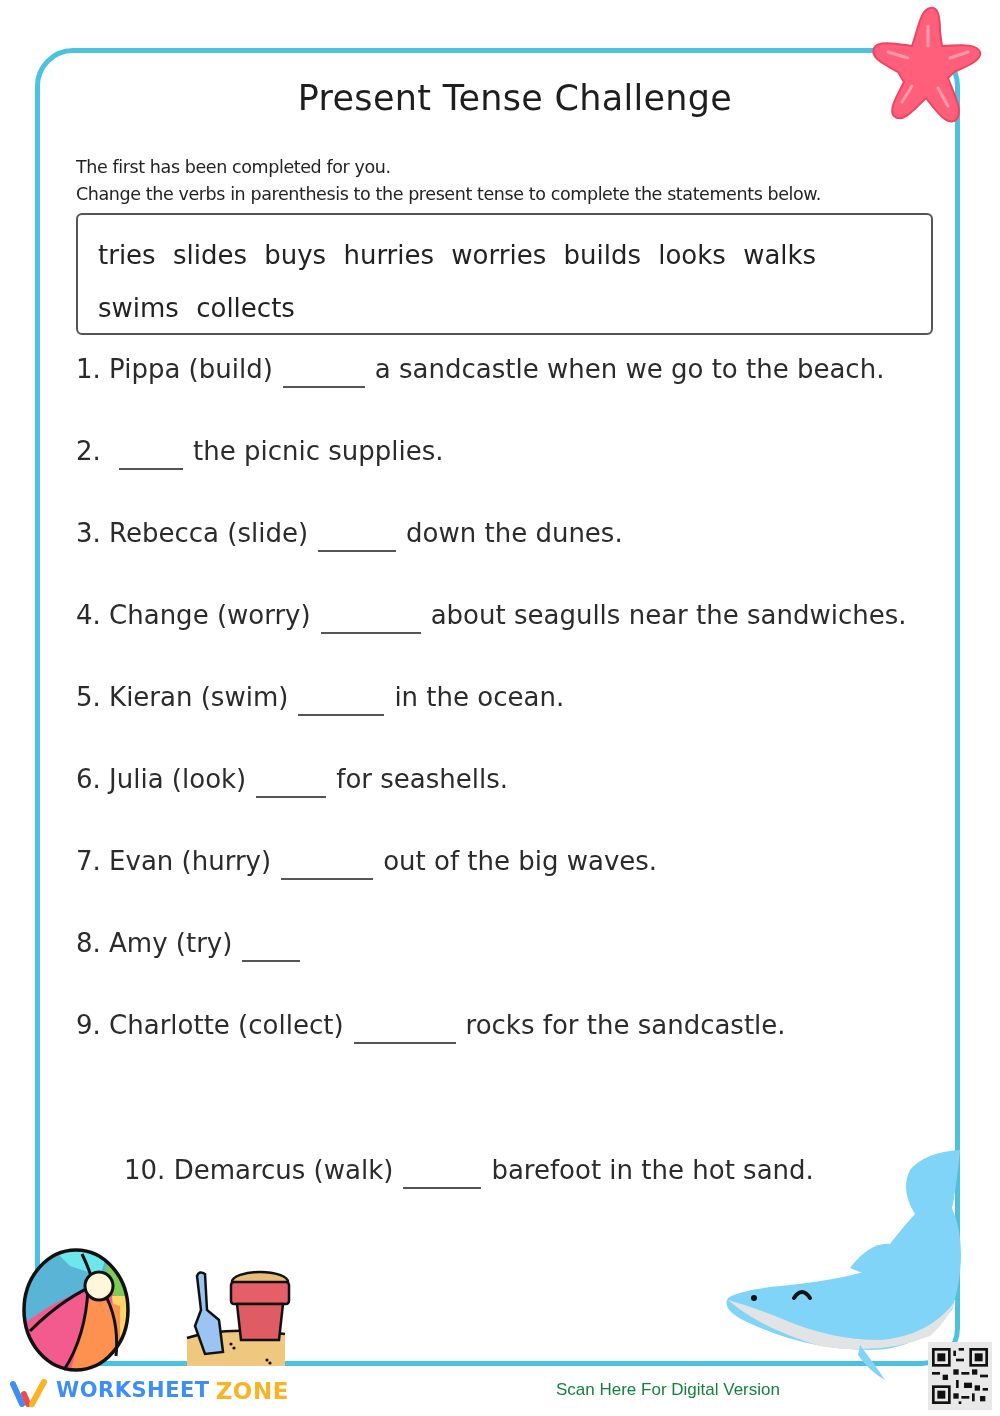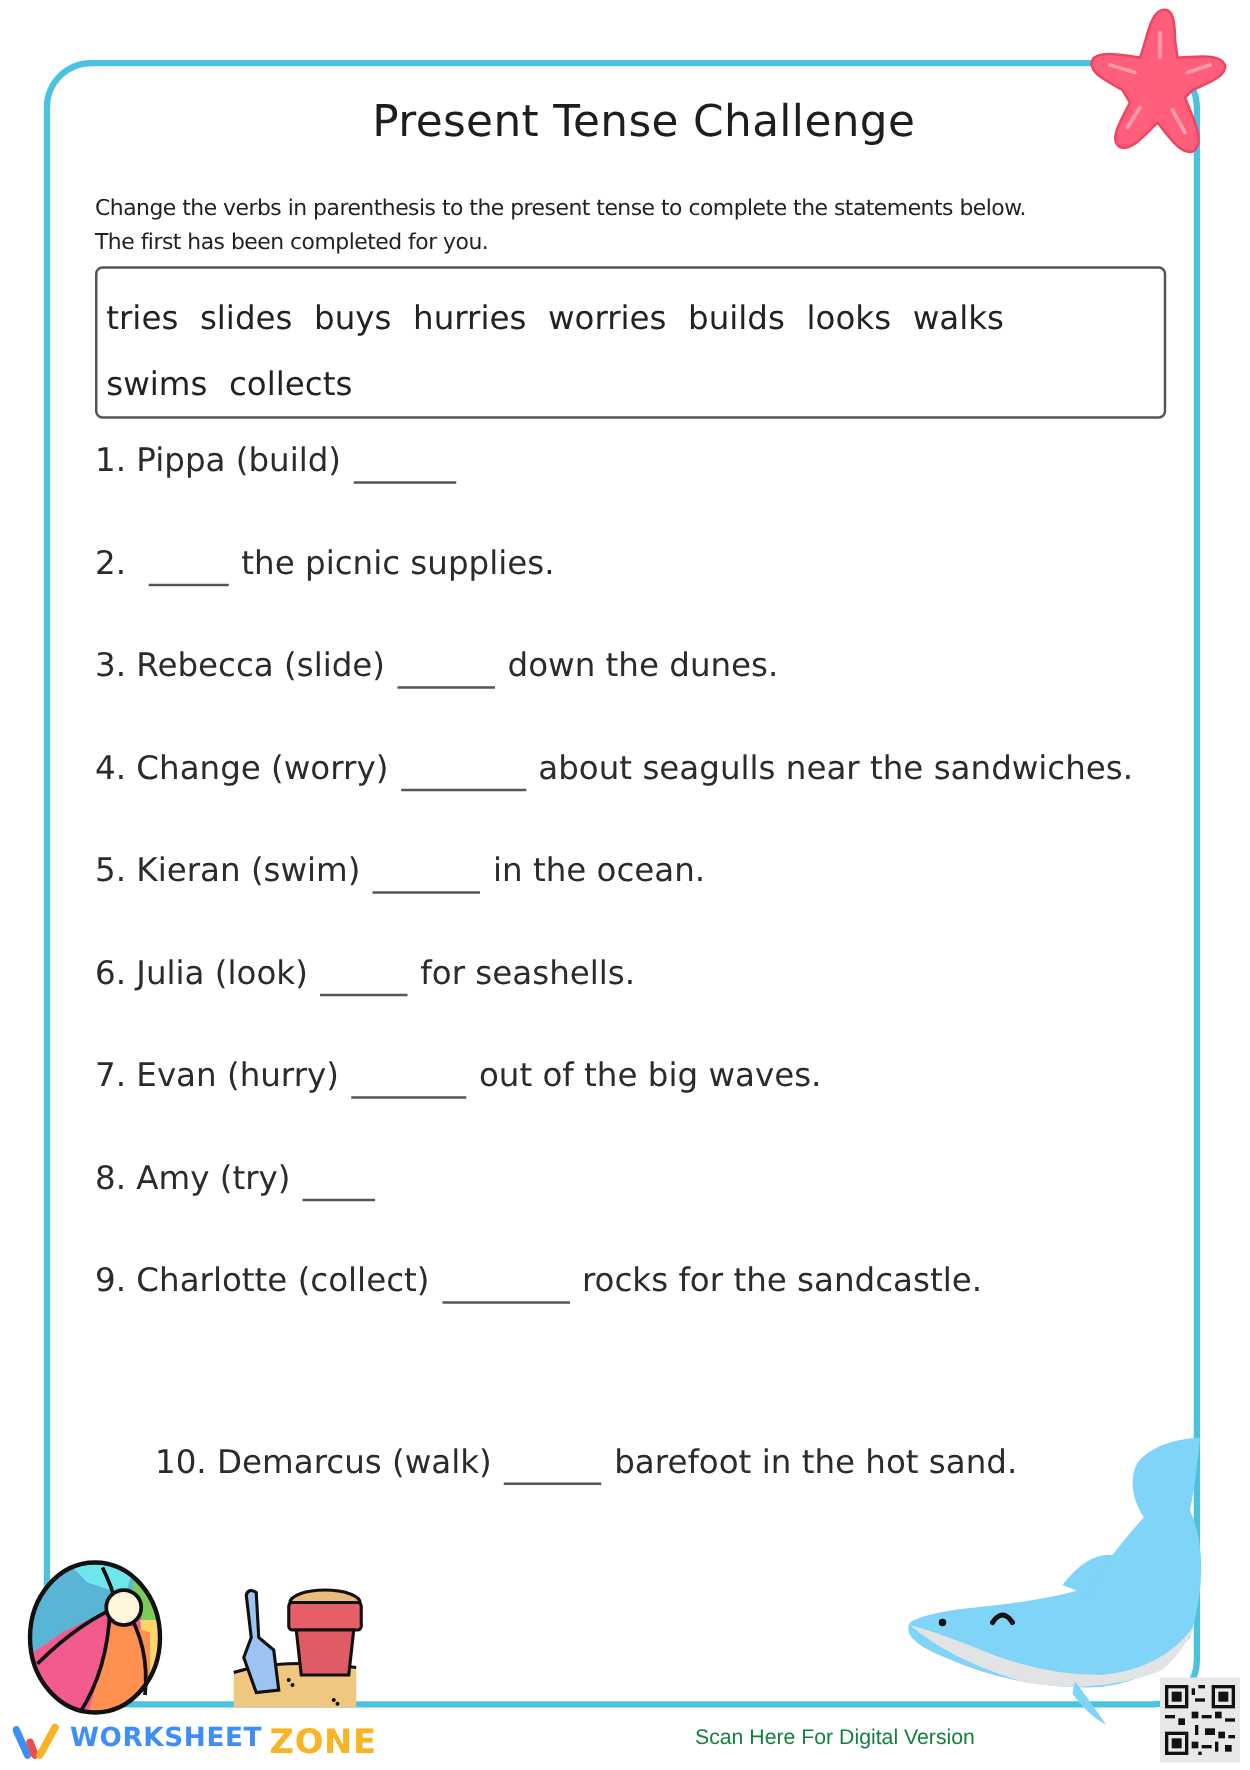--- a/index.html
+++ b/index.html
@@ -12,69 +12,70 @@
       position: absolute; left: 0; top: 78px; width: 1030px; text-align: center;
       font-family: "DejaVu Sans", sans-serif; font-size: 35px; color: #1e1e1e; letter-spacing: 0.3px;
     }
     .instructions {
       position: absolute; left: 76px; top: 154px; width: 870px;
       font-family: "DejaVu Sans", sans-serif; font-size: 17.5px; line-height: 27px; color: #222;
       letter-spacing: -0.4px;
     }
     .word-bank {
       position: absolute; left: 76px; top: 213px; width: 857px; height: 122px; box-sizing: border-box;
-      border: 2px solid #555; border-radius: 6px; padding: 14px 7px;
+      border: 2px solid #555; border-radius: 6px; padding: 14px 20px;
       font-family: "DejaVu Sans", sans-serif; font-size: 26px; line-height: 53px; color: #222;
     }
     .word-bank span { margin-right: 9px; }
     .q {
       position: absolute; left: 76px; font-family: "DejaVu Sans", sans-serif; font-size: 26px; color: #2b2b2b;
       white-space: nowrap; display: flex; align-items: baseline;
     }
     .blank { display: inline-block; border-bottom: 2px solid #555; margin: 0 10px; height: 1px; position: relative; top: 10px; }
     .footer-logo { position: absolute; left: 10px; top: 1378px; display: flex; }
     .footer-logo .w1 { font-family: "DejaVu Sans", sans-serif; font-weight: bold; font-size: 21px; color: #3e8ef7; margin-left: 6px; letter-spacing: 0.5px; }
-    .footer-logo .w2 { font-family: "DejaVu Sans", sans-serif; font-weight: bold; font-size: 27px; color: #f9b323; margin-left: 6px; letter-spacing: 0.5px; }
+    .footer-logo .w2 { font-family: "DejaVu Sans", sans-serif; font-weight: bold; font-size: 23px; color: #f9b323; margin-left: 6px; letter-spacing: 0.5px; }
     .scan-text { position: absolute; left: 556px; top: 1380px; font-family: Liberation Sans, sans-serif; font-size: 17px; color: #15803d; }
     .qr { position: absolute; left: 928px; top: 1342px; width: 64px; height: 68px; background: #e8e8e8; }
     .deco { position: absolute; }
   </style>
 </head>
 <body>
 
 <div class="frame"></div>
 
 <svg class="deco" style="left:868px; top:2px;" width="115" height="125" viewBox="0 0 115 125">
   <path d="M62 6 C70 4 72 14 72 30 L74 44 C88 44 108 40 112 50 C114 58 100 64 86 70 L80 76 C86 92 96 110 88 118 C80 124 70 112 58 96 C46 108 34 122 26 114 C20 108 30 92 36 80 L30 70 C16 62 2 56 6 46 C10 38 30 42 44 44 C50 28 52 8 62 6 Z" fill="#ff5f7a" stroke="#f04462" stroke-width="2"></path>
   <path d="M60 24 L60 44 M82 56 L100 50 M70 86 L80 104 M44 84 L34 100 M40 56 L20 50" stroke="#ff9aab" stroke-width="3" stroke-linecap="round"></path>
 </svg>
 
 <div class="title">Present Tense Challenge</div>
 
 <div class="instructions">
+  <div>The first has been completed for you.</div>
   <div>Change the verbs in parenthesis to the present tense to complete the statements below.</div>
-  <div>The first has been completed for you.</div>
 </div>
 
 <div class="word-bank">
   <span>tries</span>
   <span>slides</span>
   <span>buys</span>
   <span>hurries</span>
   <span>worries</span>
   <span>builds</span>
   <span>looks</span>
   <span>walks</span><br>
   <span>swims</span>
   <span>collects</span>
 </div>
 
 <div class="q" style="top:354px;">
   <span>1.</span>&nbsp;<span>Pippa (build)</span>
   <span class="blank" style="width:82px;"></span>
+  <span>a sandcastle when we go to the beach.</span>
 </div>
 <div class="q" style="top:436px;">
   <span>2.</span>&nbsp;
   <span class="blank" style="width:64px;"></span>
   <span>the picnic supplies.</span>
 </div>
 <div class="q" style="top:518px;">
   <span>3.</span>&nbsp;<span>Rebecca (slide)</span>
   <span class="blank" style="width:78px;"></span>
   <span>down the dunes.</span>

